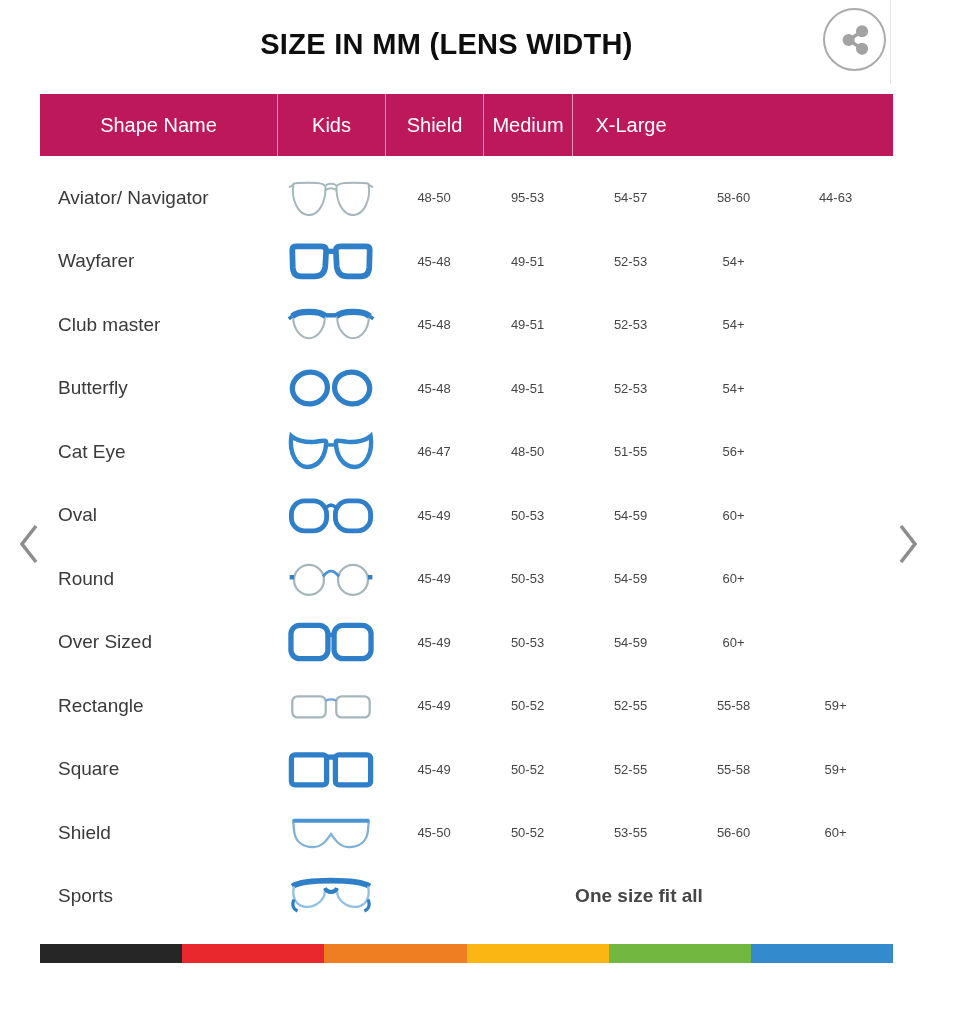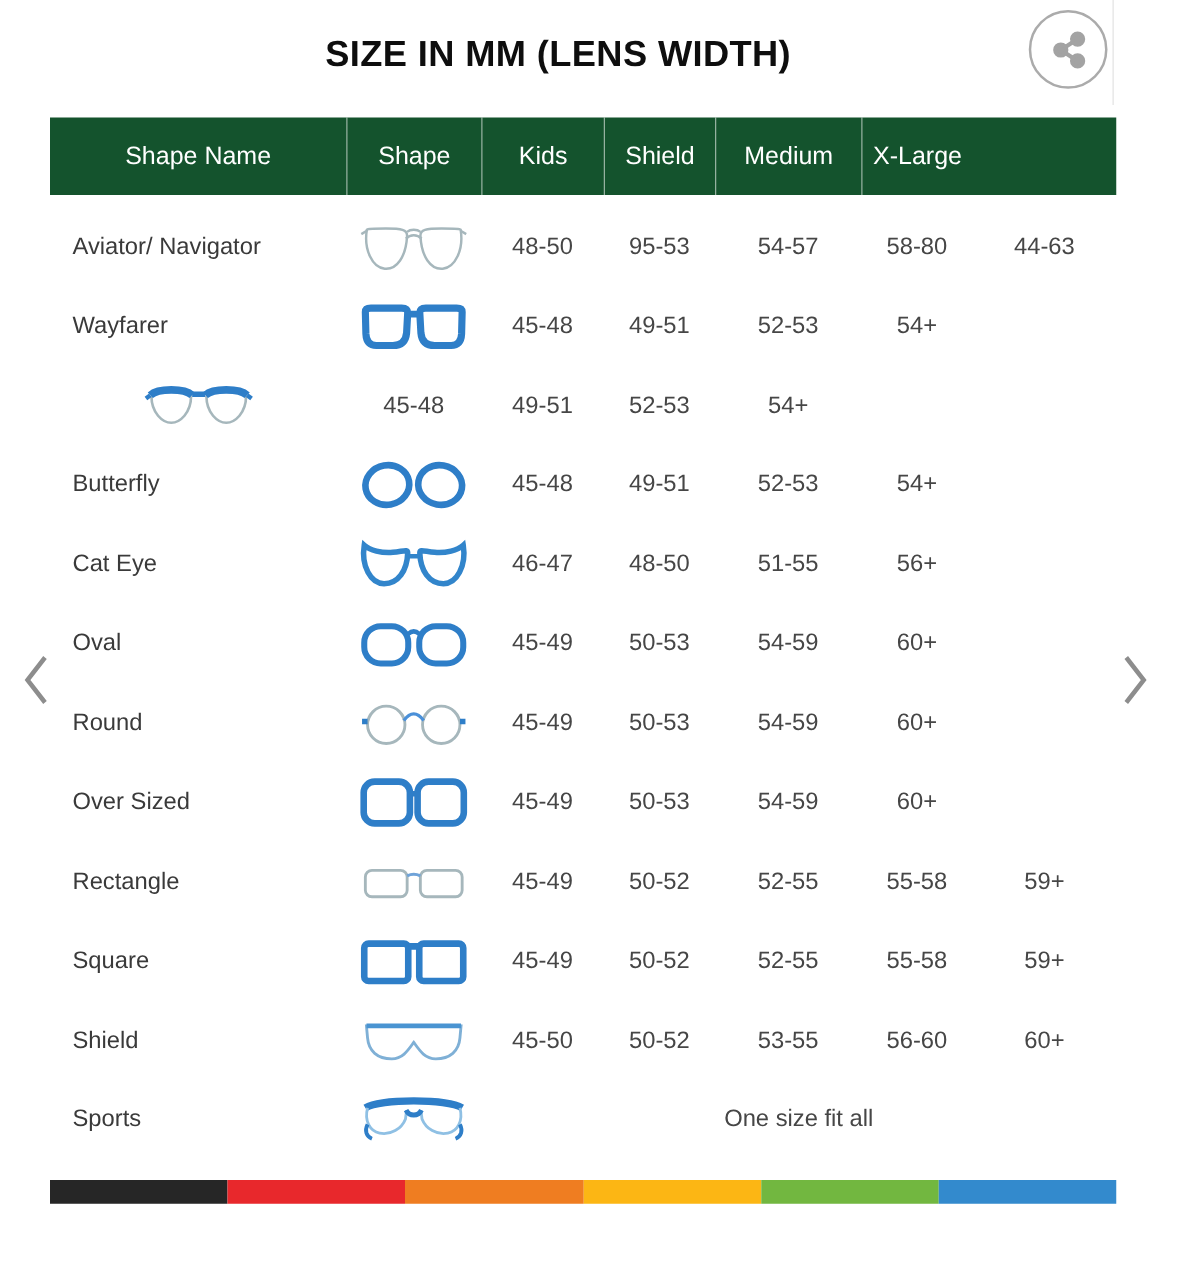--- a/index.html
+++ b/index.html
@@ -30,22 +30,22 @@
   }
   .header-cell:not(:first-child) { border-left:1px solid rgba(255,255,255,0.55); }
 
   .table-rows { position:absolute; left:40px; top:166px; width:853px; }
   .table-row {
     display:grid; grid-template-columns:237px 108px 98px 89px 117px 89px 115px;
     height:63.5px; align-items:center;
   }
   .cell-name { padding-left:18px; font-size:19px; color:#3a3a3a; }
   .cell-shape { display:flex; align-items:center; justify-content:center; }
-  .cell-val { text-align:center; font-size:19px; color:#464646; }
-  .cell-span { grid-column:3 / 8; text-align:center; font-size:19px; color:#464646; }
+  .cell-val { text-align:center; font-size:13px; color:#464646; }
+  .cell-span { grid-column:3 / 8; text-align:center; font-size:19px; color:#464646;font-weight:bold; }
 
   .color-stripe {
     position:absolute; left:40px; top:944px; width:853px; height:19px;
     display:flex;
   }
   .stripe-seg { flex:1 1 0; height:100%; }
 
   .chev {
     position:absolute; background:none; border:none; padding:0; cursor:pointer;
     width:32px; height:48px;
@@ -66,23 +66,22 @@
         <line x1="7.5" y1="12" x2="17" y2="18.2"></line>
         <circle cx="7.5" cy="12" r="3.1"></circle>
         <circle cx="17" cy="5.8" r="3.1"></circle>
         <circle cx="17" cy="18.2" r="3.1"></circle>
       </g>
     </svg>
   </span>
 </button>
 <div class="edge-line"></div>
 
-<div class="table-header" style="background: #14532d;">
+<div class="table-header" style="background: #be185d;">
   <div class="header-cell">Shape Name</div>
-  <div class="header-cell">Shape</div>
   <div class="header-cell">Kids</div>
   <div class="header-cell">Shield</div>
   <div class="header-cell">Medium</div>
   <div class="header-cell">X-Large</div>
 </div>
 
 <div class="table-rows">
 
   <div class="table-row">
     <div class="cell-name">Aviator/ Navigator</div>
@@ -94,21 +93,21 @@
           <path d="M44 14 C47 11.5 53 11.5 56 14"></path>
           <path d="M43 20 C47 16 53 16 57 20"></path>
           <path d="M8 13 L3 16"></path>
             <path d="M92 13 L97 16"></path>
         </g>
       </svg>
     </div>
     <div class="cell-val">48-50</div>
     <div class="cell-val">95-53</div>
     <div class="cell-val">54-57</div>
-    <div class="cell-val">58-80</div>
+    <div class="cell-val">58-60</div>
     <div class="cell-val">44-63</div>
   </div>
 
   <div class="table-row">
     <div class="cell-name">Wayfarer</div>
     <div class="cell-shape">
       <svg width="88" height="46" viewBox="0 0 100 52" fill="none">
         <g stroke="#2e7ec8">
           <path stroke-width="6.5" d="M6 13 Q6 9.5 11 9.5 L39 9.5 Q44.5 9.5 44.5 14 L43.5 32 Q42.5 43.5 31 43.5 L16 43.5 Q7 43.5 6.5 33 Z"></path>
           <path stroke-width="6.5" d="M94 13 Q94 9.5 89 9.5 L61 9.5 Q55.5 9.5 55.5 14 L56.5 32 Q57.5 43.5 69 43.5 L84 43.5 Q93 43.5 93.5 33 Z"></path>
@@ -117,20 +116,21 @@
       </svg>
     </div>
     <div class="cell-val">45-48</div>
     <div class="cell-val">49-51</div>
     <div class="cell-val">52-53</div>
     <div class="cell-val">54+</div>
     <div class="cell-val"></div>
   </div>
 
   <div class="table-row">
+    <div class="cell-name">Club master</div>
     <div class="cell-shape">
       <svg width="88" height="46" viewBox="0 0 100 52" fill="none">
         <path d="M7 17 C7 32 17 41 25 41 C33 41 43 32 43 17" stroke="#a6b7bc" stroke-width="2.4"></path>
         <path d="M57 17 C57 32 67 41 75 41 C83 41 93 32 93 17" stroke="#a6b7bc" stroke-width="2.4"></path>
         <path d="M6 16 C13 9.5 37 9.5 44 16" stroke="#2e7ec8" stroke-width="7"></path>
         <path d="M56 16 C63 9.5 87 9.5 94 16" stroke="#2e7ec8" stroke-width="7"></path>
         <path d="M44 15 L56 15" stroke="#2e7ec8" stroke-width="5"></path>
         <path d="M6 16 L2 19" stroke="#2e7ec8" stroke-width="4"></path>
         <path d="M94 16 L98 19" stroke="#2e7ec8" stroke-width="4"></path>
       </svg>

